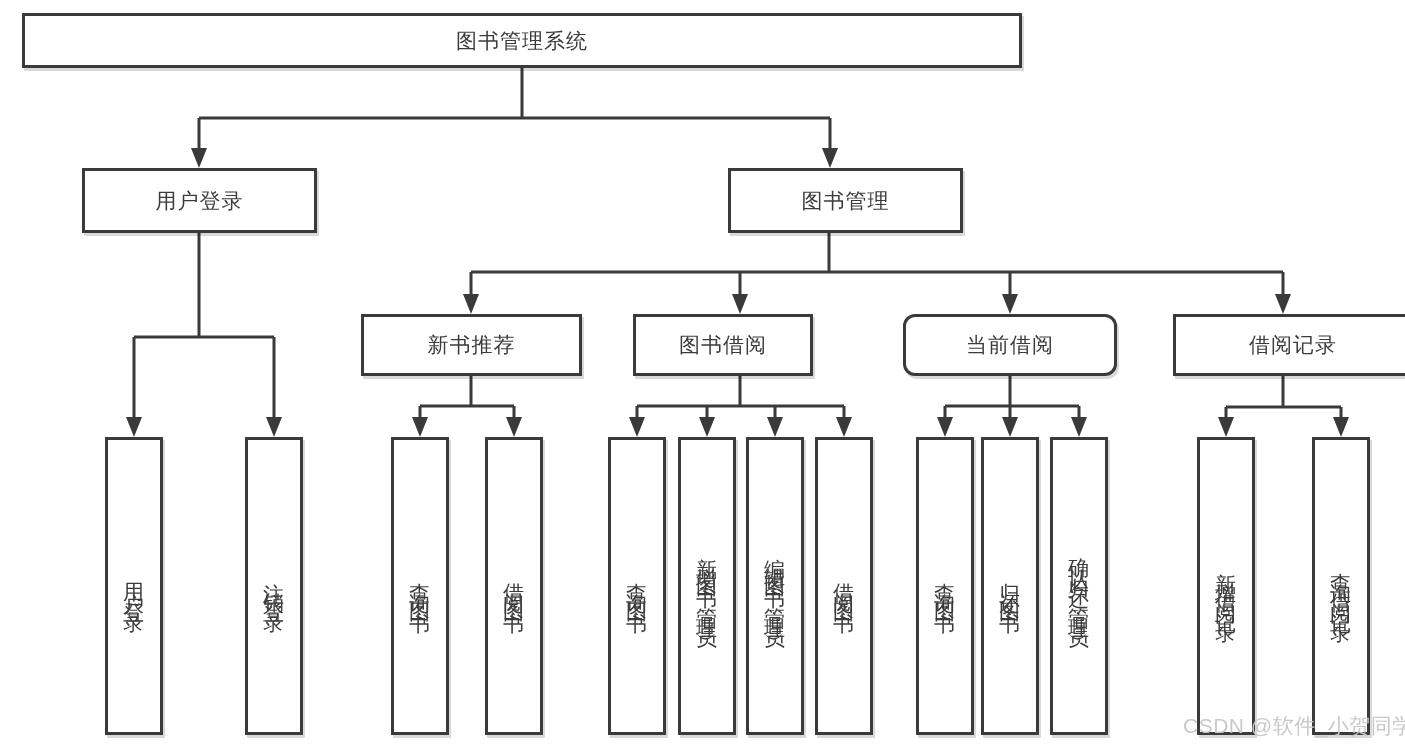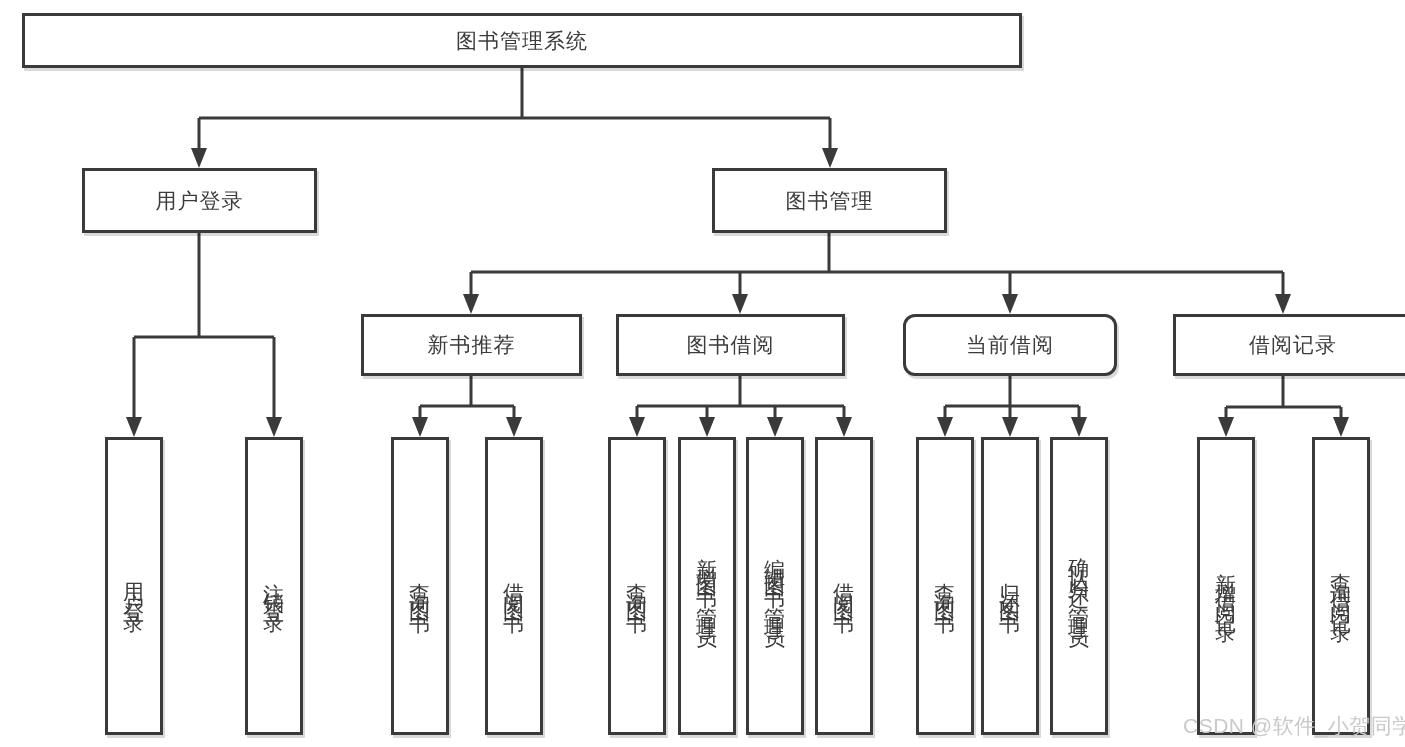--- a/index.html
+++ b/index.html
@@ -85,24 +85,24 @@
     <polygon points="1071,417 1087,417 1079,437"></polygon>
 
     <path d="M1283 376 V407 M1226 407 H1341 M1226 407 V419 M1341 407 V419"></path>
     <polygon points="1218,417 1234,417 1226,437"></polygon>
     <polygon points="1333,417 1349,417 1341,437"></polygon>
   </svg>
 
   <div class="node h-node root-node">图书管理系统</div>
 
   <div class="node h-node lvl1" style="left:82px;">用户登录</div>
-  <div class="node h-node lvl1" style="left:712px;">图书管理</div>
+  <div class="node h-node lvl1" style="left:728px;">图书管理</div>
 
   <div class="node h-node lvl2" style="left:361px;width:221px;">新书推荐</div>
-  <div class="node h-node lvl2" style="left:616px;width:229px;text-align:right;">图书借阅</div>
+  <div class="node h-node lvl2" style="left:633px;width:180px;text-align:right;">图书借阅</div>
   <div class="node h-node lvl2" style="left:903px;width:214px;border-radius:12px;">当前借阅</div>
   <div class="node h-node lvl2" style="left:1173px;width:240px;">借阅记录</div>
 
   <div class="node leaf" style="left:105px;">用户登录</div>
   <div class="node leaf" style="left:245px;">注销登录</div>
 
   <div class="node leaf" style="left:391px;">查询图书</div>
   <div class="node leaf" style="left:485px;">借阅图书</div>
 
   <div class="node leaf" style="left:608px;">查询图书</div>

